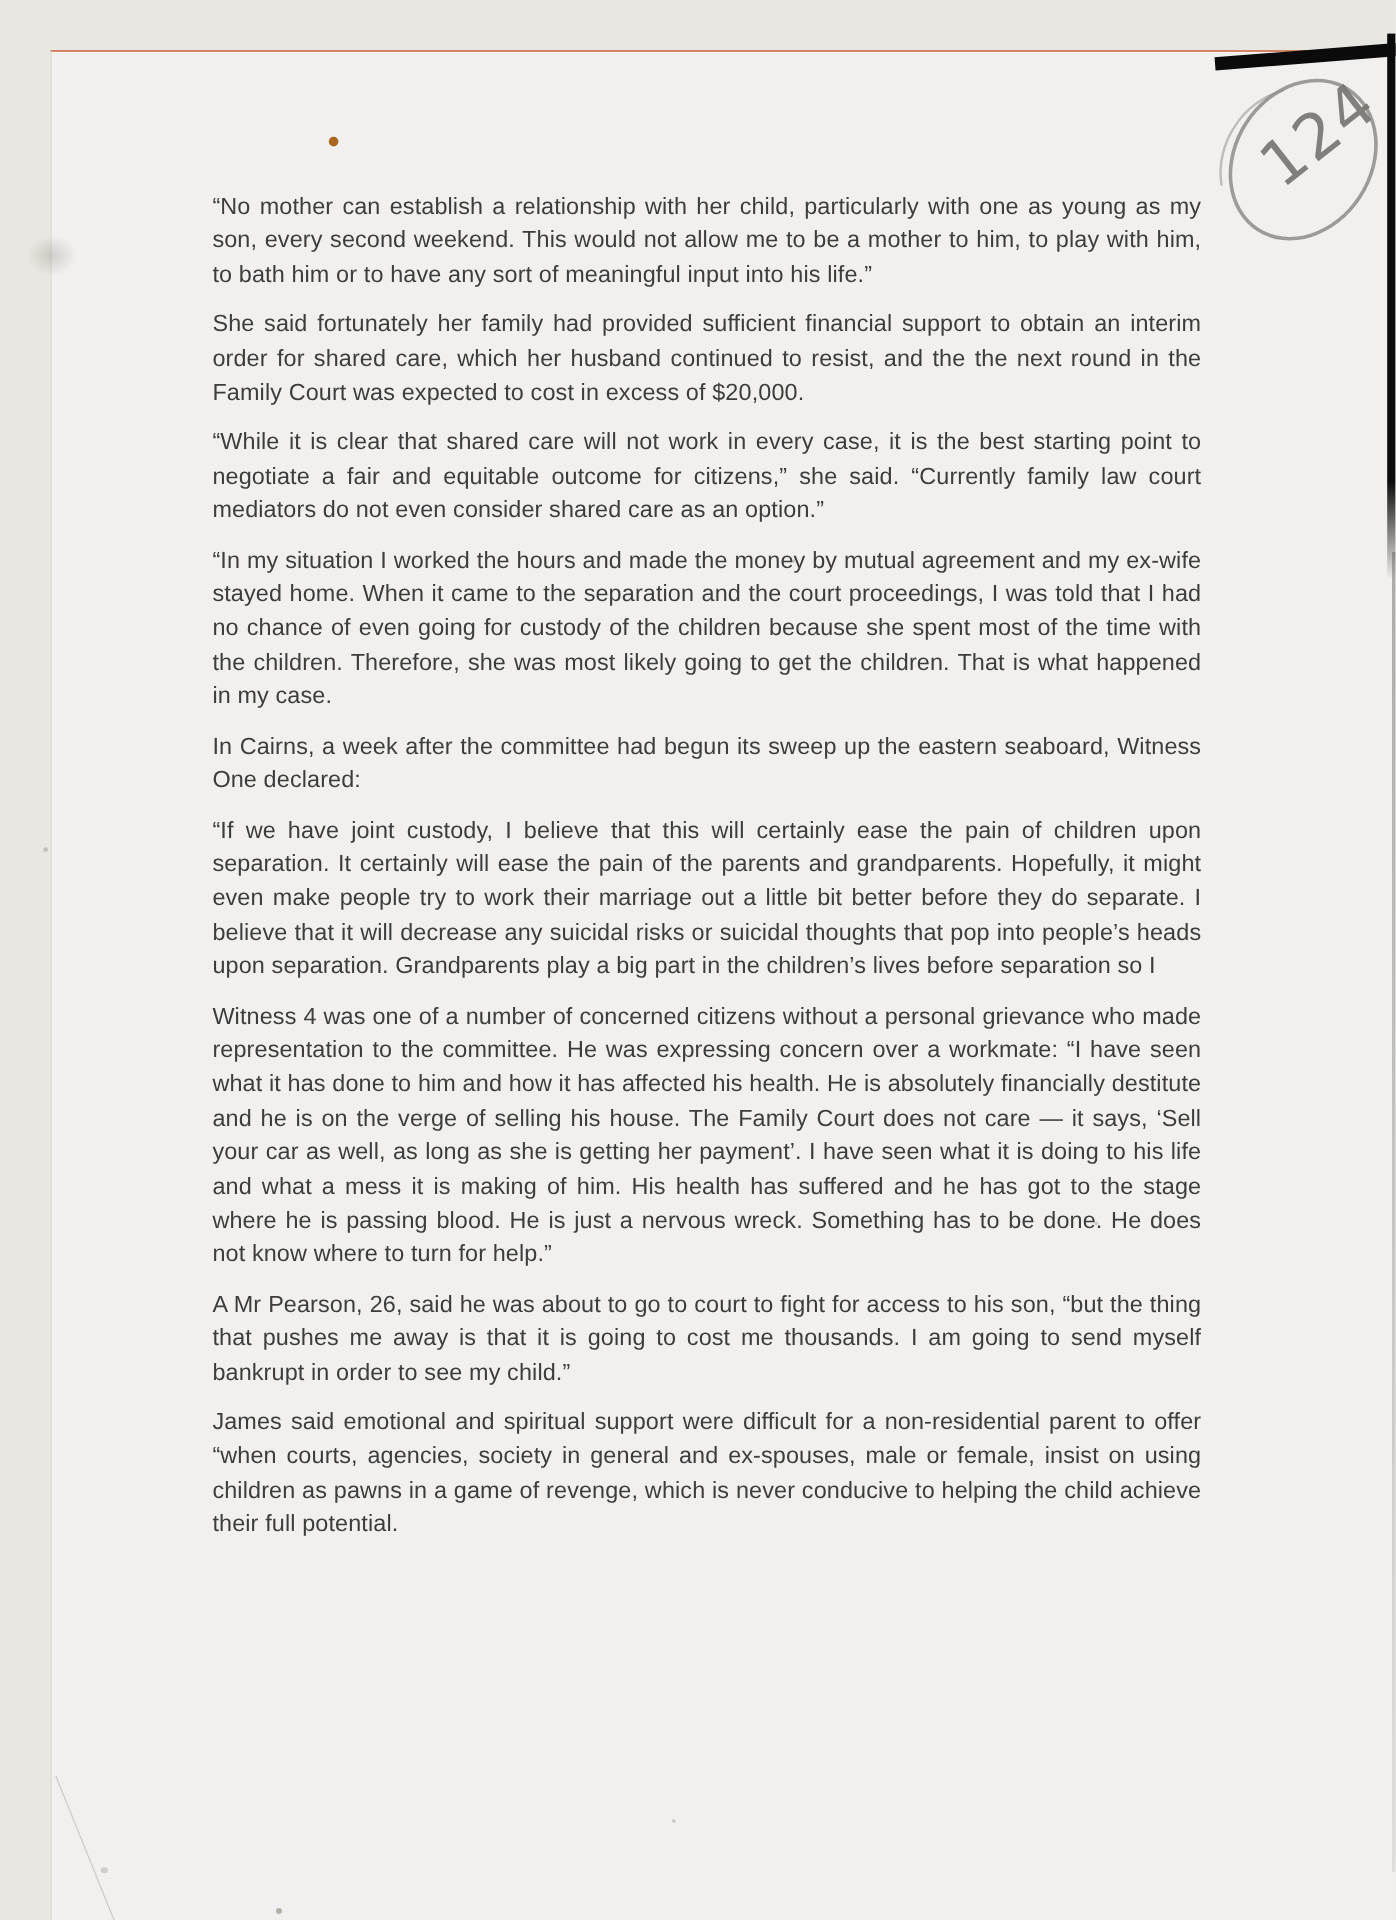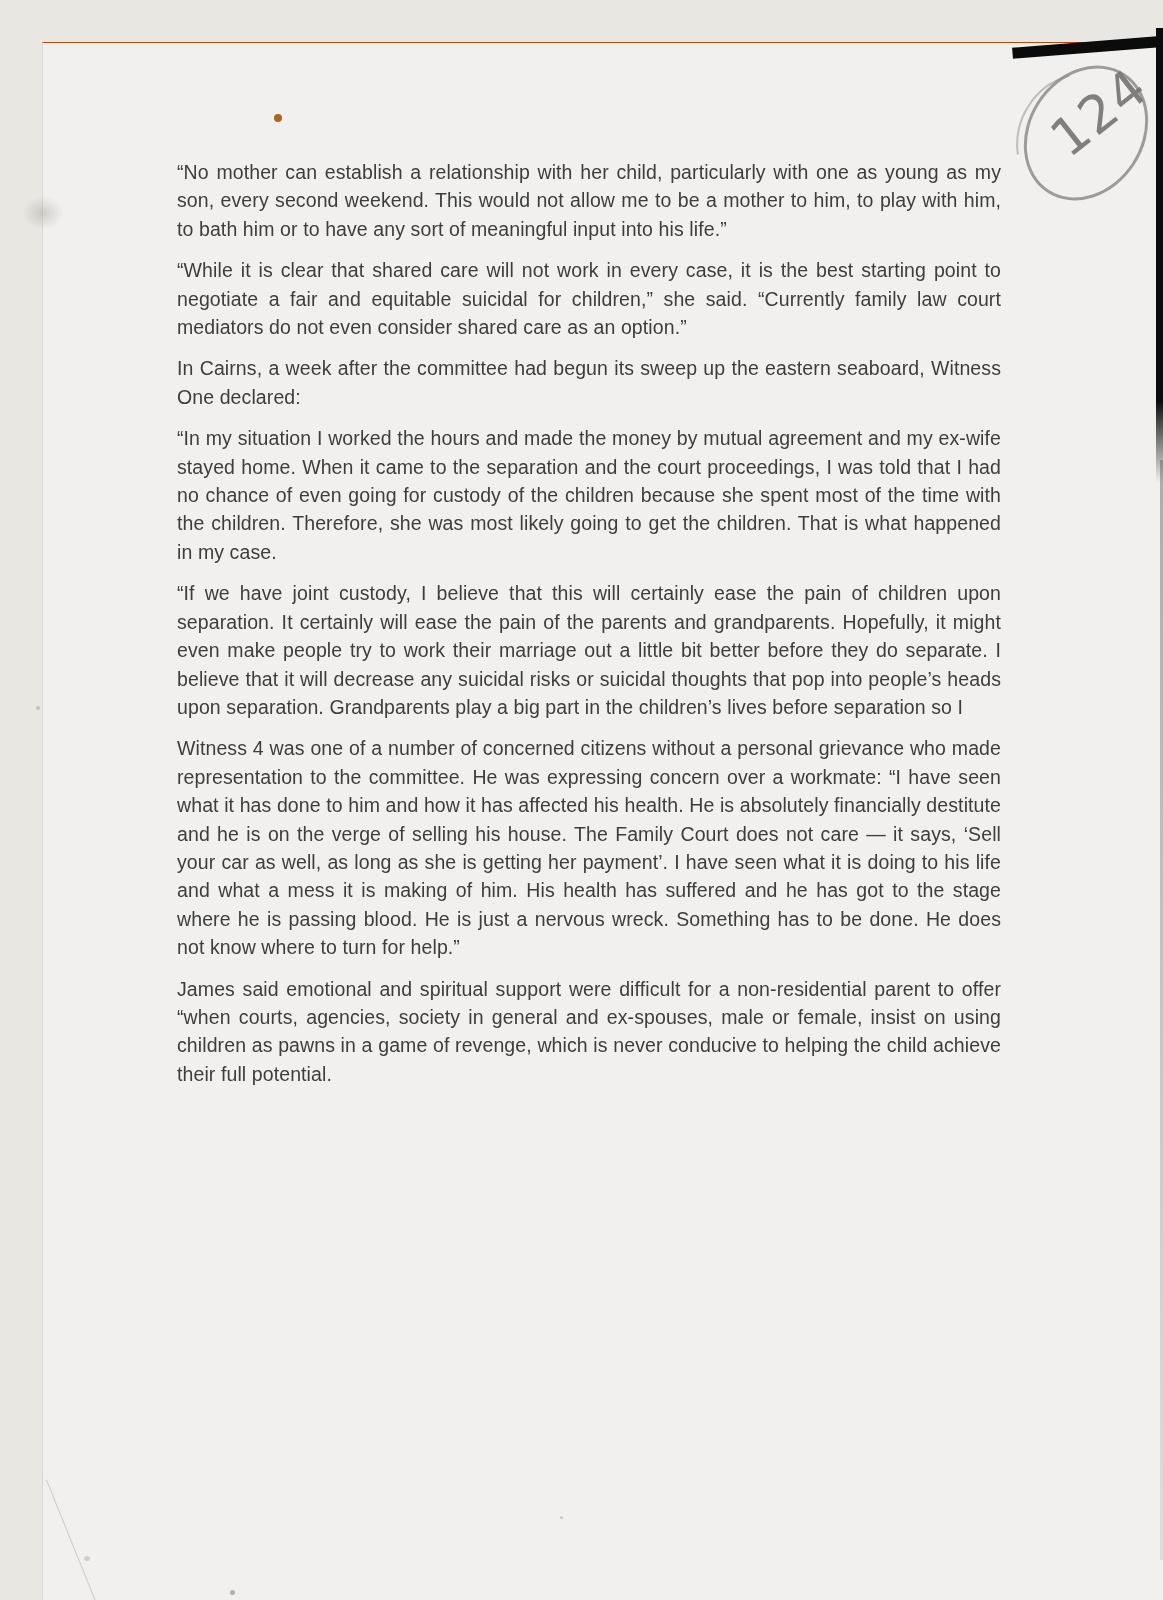--- a/index.html
+++ b/index.html
@@ -79,25 +79,27 @@
   .speck.s5{left:912px;top:1018px;width:3px;height:3px;background:rgba(170,120,110,.35);}
   .speck.s6{left:36px;top:706px;width:4px;height:4px;}
 </style>
 </head>
 <body>
 
 <div class="scan-page">
   <div class="text-block">
 
   <p>“No mother can establish a relationship with her child, particularly with one as young as my son, every second weekend. This would not allow me to be a mother to him, to play with him, to bath him or to have any sort of meaningful input into his life.”</p>
-      <p>“While it is clear that shared care will not work in every case, it is the best starting point to negotiate a fair and equitable suicidal for children,” she said. “Currently family law court mediators do not even consider shared care as an option.”</p>
+      <p>She said fortunately her family had provided sufficient financial support to obtain an interim order for shared care, which her husband continued to resist, and the the next round in the Family Court was expected to cost in excess of $20,000.</p>
+      <p>“While it is clear that shared care will not work in every case, it is the best starting point to negotiate a fair and equitable outcome for citizens,” she said. “Currently family law court mediators do not even consider shared care as an option.”</p>
+      <p>“In my situation I worked the hours and made the money by mutual agreement and my ex-wife stayed home. When it came to the separation and the court proceedings, I was told that I had no chance of even going for custody of the children because she spent most of the time with the children. Therefore, she was most likely going to get the children. That is what happened in my case.</p>
       <p>In Cairns, a week after the committee had begun its sweep up the eastern seaboard, Witness One declared:</p>
-      <p>“In my situation I worked the hours and made the money by mutual agreement and my ex-wife stayed home. When it came to the separation and the court proceedings, I was told that I had no chance of even going for custody of the children because she spent most of the time with the children. Therefore, she was most likely going to get the children. That is what happened in my case.</p>
       <p>“If we have joint custody, I believe that this will certainly ease the pain of children upon separation. It certainly will ease the pain of the parents and grandparents. Hopefully, it might even make people try to work their marriage out a little bit better before they do separate. I believe that it will decrease any suicidal risks or suicidal thoughts that pop into people’s heads upon separation. Grandparents play a big part in the children’s lives before separation so I</p>
       <p>Witness 4 was one of a number of concerned citizens without a personal grievance who made representation to the committee. He was expressing concern over a workmate: “I have seen what it has done to him and how it has affected his health. He is absolutely financially destitute and he is on the verge of selling his house. The  Family Court does not care — it says, ‘Sell your car as well, as long as she is getting her payment’. I have seen what it is doing to his life and what a mess it is making of him. His health has suffered and he has got to the stage where he is passing blood. He is just a nervous wreck. Something has to be done. He does not know where to turn for help.”</p>
+      <p>A Mr Pearson, 26, said he was about to go to court to fight for access to his son, “but the thing that pushes me away is that it is going to cost me thousands. I am going to send myself bankrupt in order to see my child.”</p>
       <p>James said emotional and spiritual support were difficult for a non-residential parent to offer “when courts, agencies, society in general and ex-spouses, male or female, insist on using children as pawns in a game of revenge, which is never conducive to helping the child achieve their full potential.</p>
     </div>
 </div>
 
 <div class="edge-top-right"></div>
 <div class="edge-right"></div>
 <div class="edge-right-faint"></div>
 
 <div class="pencil-circle"></div>
 <div class="page-number">124</div>

